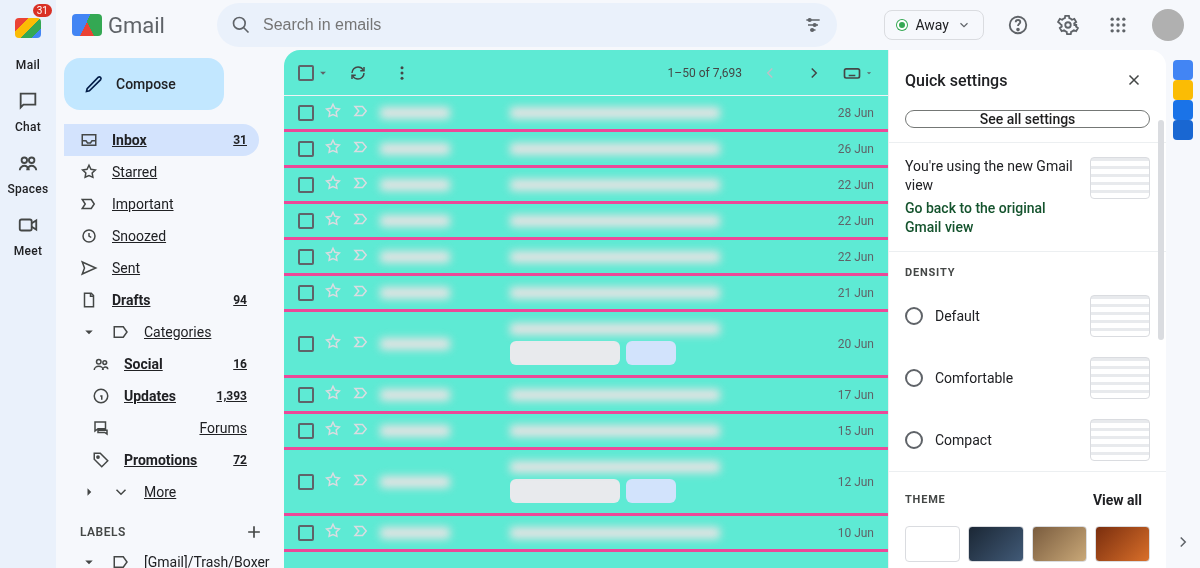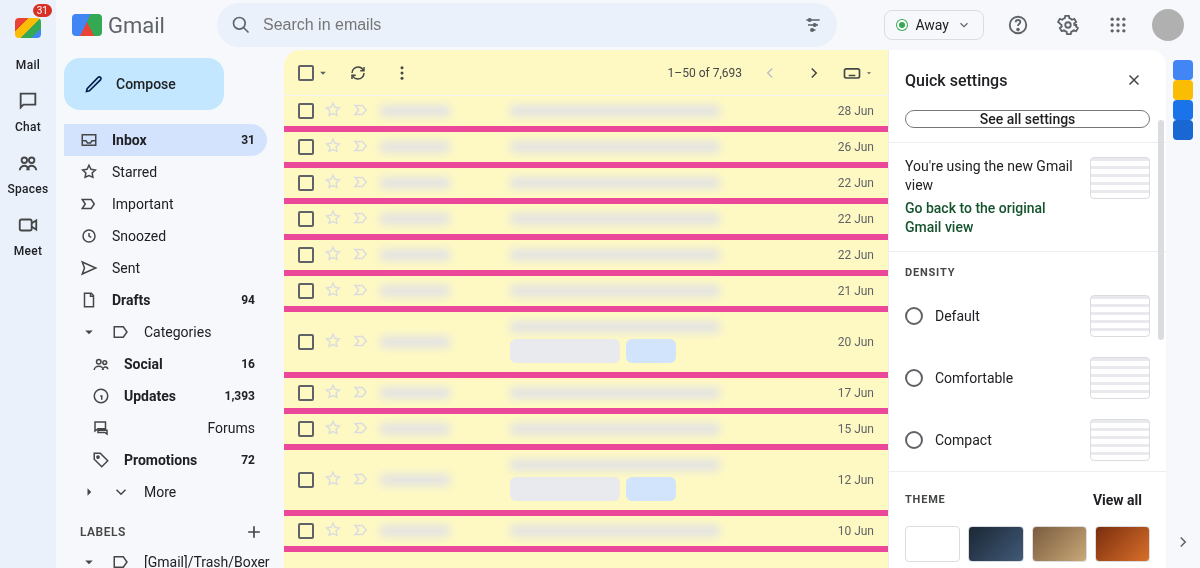--- a/index.html
+++ b/index.html
@@ -88,50 +88,51 @@
     cursor:pointer;
     font-size:14px; font-weight:500;
     margin-bottom:14px;
   }
   .nav-item {
     display:flex; align-items:center; gap:14px;
     height:32px; padding:0 12px 0 16px;
     border-radius:0 16px 16px 0;
     cursor:pointer;
     font-size:14px;
-    margin-right:17px;
+    margin-right:25px;
+    text-decoration:underline;
   }
   .nav-item.active { background:#d3e3fd; font-weight:700; }
   .nav-item .count { margin-left:auto; font-size:12px; }
   .nav-item svg, .nav-item .fold { width:18px; height:18px; color:#444746; flex:0 0 18px; }
   .nav-item.indent1 { padding-left:28px;justify-content:space-between; }
   .labels-heading { display:flex; align-items:center; justify-content:space-between; padding:14px 20px 4px 16px; font-size:12px; font-weight:600; color:#444746; letter-spacing:.5px;gap:47px;}
   
   .main {
     position:absolute;
     left:284px; top:50px; bottom:0;
     width: 604px;
-    background:#fef9c3;
+    background:#5eead4;
     border-radius:16px 0 0 0;
     overflow:hidden;
     display:flex; flex-direction:column;
   }
   .toolbar {
     display:flex; align-items:center;
     height:46px; padding:0 14px; gap:12px;
     color:#444746; font-size:12px;
     border-bottom:1px solid #f1f3f4;
   }
   .toolbar .spacer { flex:1; }
   .select-combo { display:flex; align-items:center; gap:2px; cursor:pointer; }
   .checkbox { width:16px; height:16px; border:2px solid #5f6368; border-radius:2px; }
   .mail-row {
     display:flex; align-items:center;
     padding:0 14px; gap:10px;
-    border-bottom:6px solid #ec4899;
+    border-bottom:3px solid #ec4899;
     color:#5f6368;
     min-height:36px;
   }
   .mail-row .star { color:#dadce0; cursor:pointer; }
   .mail-row .marker { color:#dadce0; cursor:pointer; }
   .mail-row .sender { width:120px; }
   .mail-row .subject { flex:1; display:flex; gap:6px; align-items:center; flex-wrap:wrap;}
   .mail-row .date { font-size:12px; width:50px; text-align:right; }
   .blur { filter: blur(4px); background:#e3e3e3; border-radius:3px; height:12px; }
   .blur.sender-b { width:70px; }

